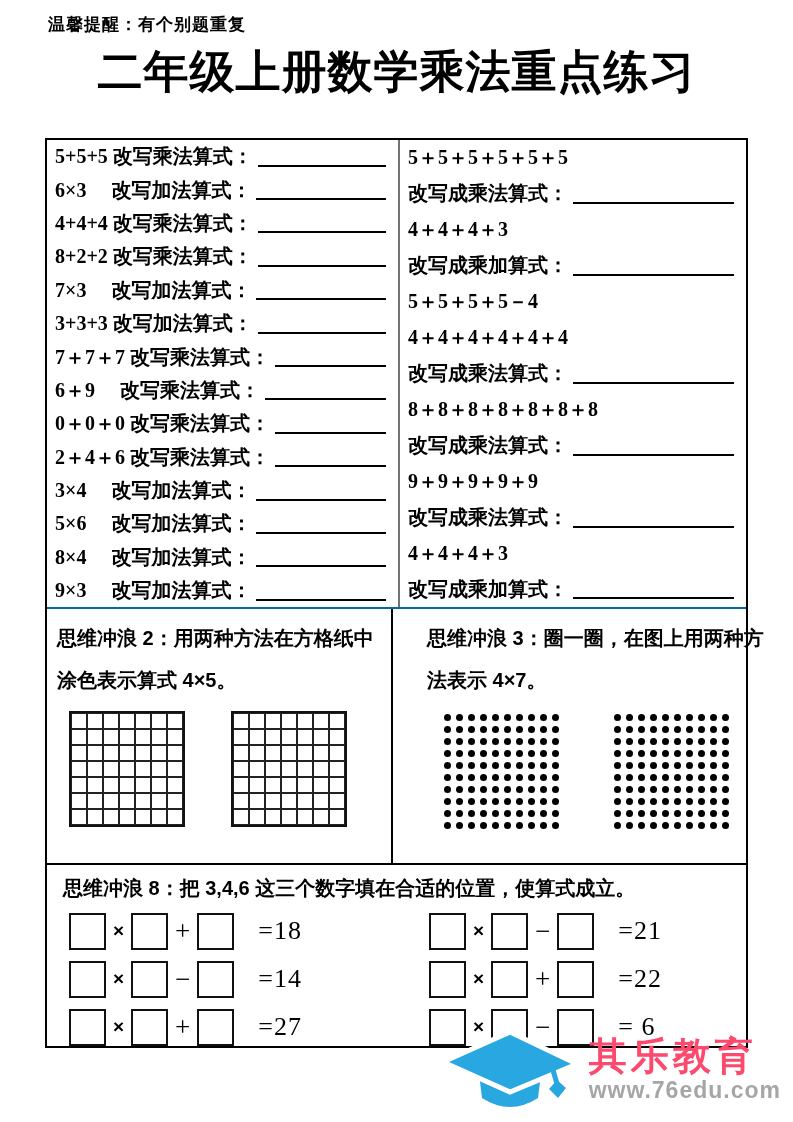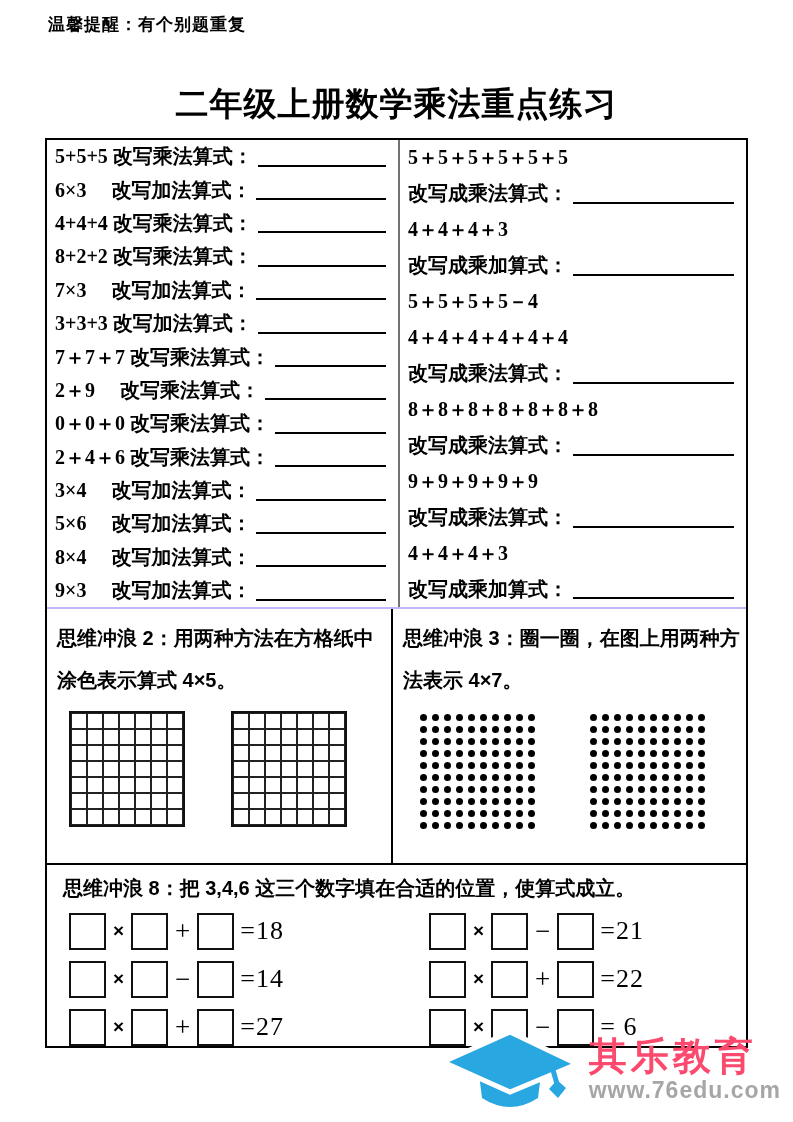--- a/index.html
+++ b/index.html
@@ -6,21 +6,21 @@
   html,body { width:793px; height:1122px; background:#ffffff; overflow:hidden; }
   body { position:relative; font-family:"Liberation Serif","DejaVu Serif",serif; color:#000; }
 
   .reminder {
     position:absolute; left:48px; top:13px;
     font-family:"Liberation Sans","DejaVu Sans",sans-serif;
     font-size:17px; font-weight:bold; letter-spacing:1px;
   }
   .title {
     position:absolute; top:42px; left:0; width:100%;
-    text-align:center; font-size:33px; font-weight:900; letter-spacing:1px;margin-top:40px;
+    text-align:center; font-size:45px; font-weight:900; letter-spacing:1px;
   }
 
   .worksheet {
     position:absolute; left:45px; top:138px; width:703px; height:910px;
     border:2px solid #000;
     display:flex; flex-direction:column;
   }
 
   
   .sec1 { height:468px; display:flex; }
@@ -30,24 +30,24 @@
     flex:1; display:flex; align-items:center;
     padding:0 12px 0 8px; font-size:20px; font-weight:bold;
     white-space:nowrap;
   }
   .blank {
     flex:1 1 30px; height:1px; border-bottom:2px solid #000;
     transform:translateY(9px); margin-left:5px;
   }
 
   
-  .sec2 { height:256px; display:flex; border-top:2px solid #c4b5fd; }
+  .sec2 { height:256px; display:flex; border-top:2px solid #0369a1; }
   .sec2-cell { padding:6px 10px 0 10px; }
   .sec2-left  { width:353px; border-right:2px solid #000; }
-  .sec2-right { flex:1; }
+  .sec2-right { flex:1;margin-left:24px; }
   .prompt {
     font-family:"Liberation Sans","DejaVu Sans",sans-serif;
     font-size:20px; font-weight:bold; line-height:2.1; margin-top:2px;
   }
   .grids { display:flex; margin-top:10px; }
   .sq-grid {
     display:grid; border:2px solid #111; margin-left:12px; margin-right:34px;
     width:max-content; height:max-content;
   }
   .sq-cell { width:16px; height:16px; border:1px solid #222; }
@@ -65,21 +65,21 @@
   .eq-col { display:flex; flex-direction:column; gap:10px; }
   .eq-col-left { width:336px; margin-left:6px; }
   .eq-col-right { margin-left:24px; }
   .eq-row { display:flex; align-items:center; height:38px; }
   .eq-box { width:37px; height:37px; border:2px solid #111; background:#fff; }
   .eq-times {
     font-family:"Liberation Sans","DejaVu Sans",sans-serif;
     font-size:19px; font-weight:900; margin:0 7px;
   }
   .eq-op { font-size:27px; font-weight:400; margin:0 7px; }
-  .eq-result { font-size:26px; margin-left:6px; letter-spacing:1px; }
+  .eq-result { font-size:26px; margin-left:24px; letter-spacing:1px; }
 
   
   .logo { position:absolute; right:12px; bottom:6px; display:flex; align-items:center; }
   .logo-cap { margin-right:4px; }
   .logo-text { display:flex; flex-direction:column; align-items:flex-start; }
   .brand {
     font-family:"Liberation Sans","DejaVu Sans",sans-serif;
     font-size:38px; font-weight:900; letter-spacing:4px; line-height:1.1;
   }
   .url {
@@ -118,21 +118,21 @@
         </div>
         <div class="ex-row">
           <span class="ex-label">3+3+3 改写加法算式：</span>
           <span class="blank"></span>
         </div>
         <div class="ex-row">
           <span class="ex-label">7＋7＋7 改写乘法算式：</span>
           <span class="blank"></span>
         </div>
         <div class="ex-row">
-          <span class="ex-label">2＋9　 改写乘法算式：</span>
+          <span class="ex-label">6＋9　 改写乘法算式：</span>
           <span class="blank"></span>
         </div>
         <div class="ex-row">
           <span class="ex-label">0＋0＋0 改写乘法算式：</span>
           <span class="blank"></span>
         </div>
         <div class="ex-row">
           <span class="ex-label">2＋4＋6 改写乘法算式：</span>
           <span class="blank"></span>
         </div>

